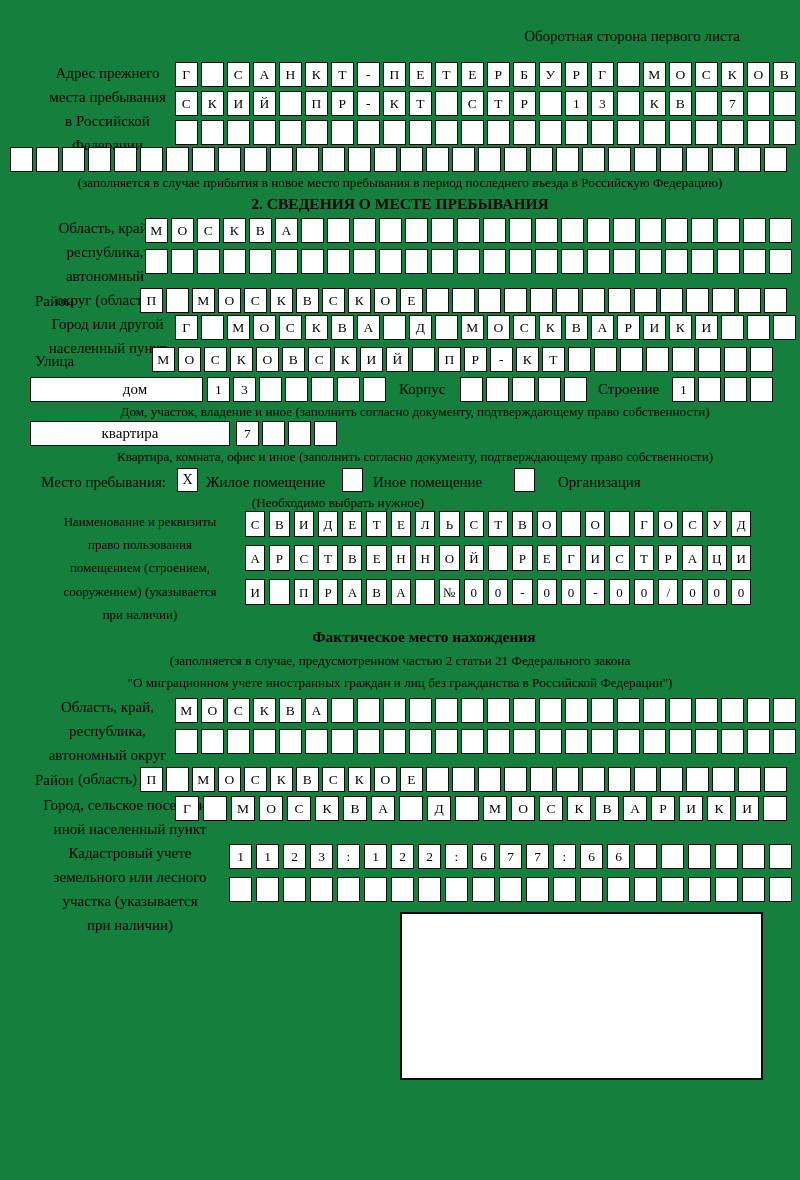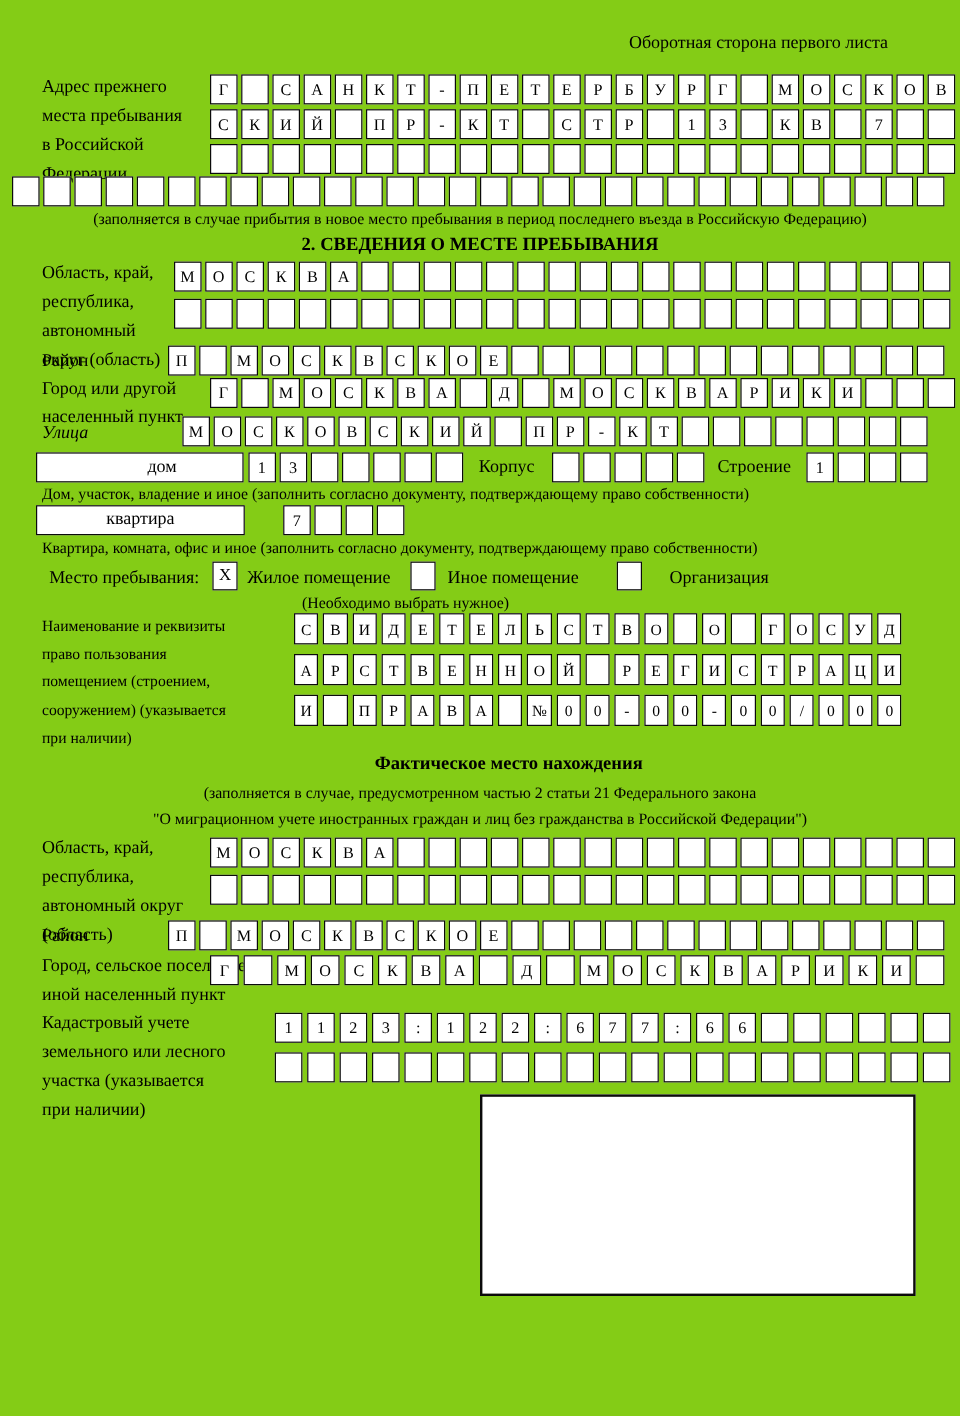--- a/index.html
+++ b/index.html
@@ -1,21 +1,21 @@
 <!DOCTYPE html>
 <html><head>
 <meta charset="utf-8">
 <style>
   html,body { margin:0; padding:0; background:#fff; }
   .page {
-    position:relative; width:800px; height:1180px; background:#84cc16;
+    position:relative; width:800px; height:1180px; background:#15803d;
     font-family:"Liberation Serif","DejaVu Serif",serif; color:#000;
     overflow:hidden;
   }
-  .abs { position:absolute; }
+  .abs { position:absolute;text-align:center; }
   .label { font-size:15px; line-height:24px; }
   .label-sm { font-size:13px; line-height:23.2px; }
   .cap { font-size:13.2px; }
   .title { font-weight:bold; font-size:15.5px; text-align:center; width:800px; left:0; }
   .note { font-size:13.2px; text-align:center; width:800px; left:0; }
   .row { position:absolute; display:flex; }
   .c {
     box-sizing:border-box; flex:none;
     width:22.5px; height:25px; margin-right:3.5px;
     border:1.6px solid #0b0b0b; background:#fff;
@@ -279,21 +279,21 @@
       <span class="c">А</span>
       <span class="c">Р</span>
       <span class="c">И</span>
       <span class="c">К</span>
       <span class="c">И</span>
       <span class="c"></span>
       <span class="c"></span>
       <span class="c"></span>
     </div>
 
-  <div class="abs label" style="left:35px; top:349px;font-style:italic;">Улица</div>
+  <div class="abs label" style="left:35px; top:349px;">Улица</div>
   <div class="row" style="left:152px; top:347px;">
       <span class="c">М</span>
       <span class="c">О</span>
       <span class="c">С</span>
       <span class="c">К</span>
       <span class="c">О</span>
       <span class="c">В</span>
       <span class="c">С</span>
       <span class="c">К</span>
       <span class="c">И</span>
@@ -334,21 +334,21 @@
     </div>
   <div class="abs label" style="left:598px; top:377px;">Строение</div>
   <div class="row" style="left:672px; top:377px;">
       <span class="c">1</span>
       <span class="c"></span>
       <span class="c"></span>
       <span class="c"></span>
     </div>
   <div class="abs cap" style="left:35px; top:404px; width:760px;">Дом, участок, владение и иное (заполнить согласно документу, подтверждающему право собственности)</div>
 
-  <div class="labelbox" style="left:30px; top:421px; width:174px;">квартира</div>
+  <div class="labelbox" style="left:30px; top:421px; width:200px;">квартира</div>
   <div class="row" style="left:236px; top:421px;">
       <span class="c">7</span>
       <span class="c"></span>
       <span class="c"></span>
       <span class="c"></span>
     </div>
   <div class="abs cap" style="left:35px; top:449px; width:760px;">Квартира, комната, офис и иное (заполнить согласно документу, подтверждающему право собственности)</div>
 
   <div class="abs label" style="left:41px; top:470px;">Место пребывания:</div>
   <div class="cbox" style="left:177px; top:468px;">X</div>

